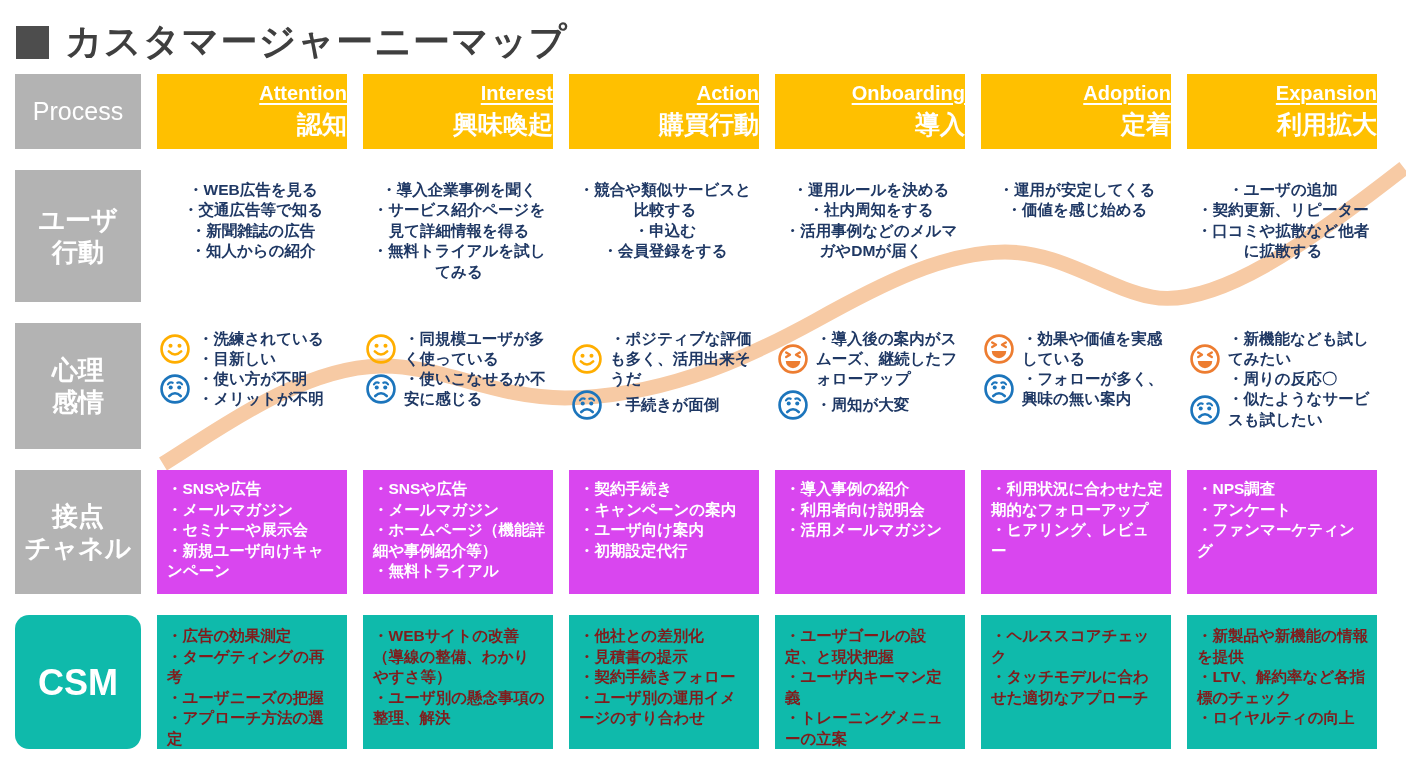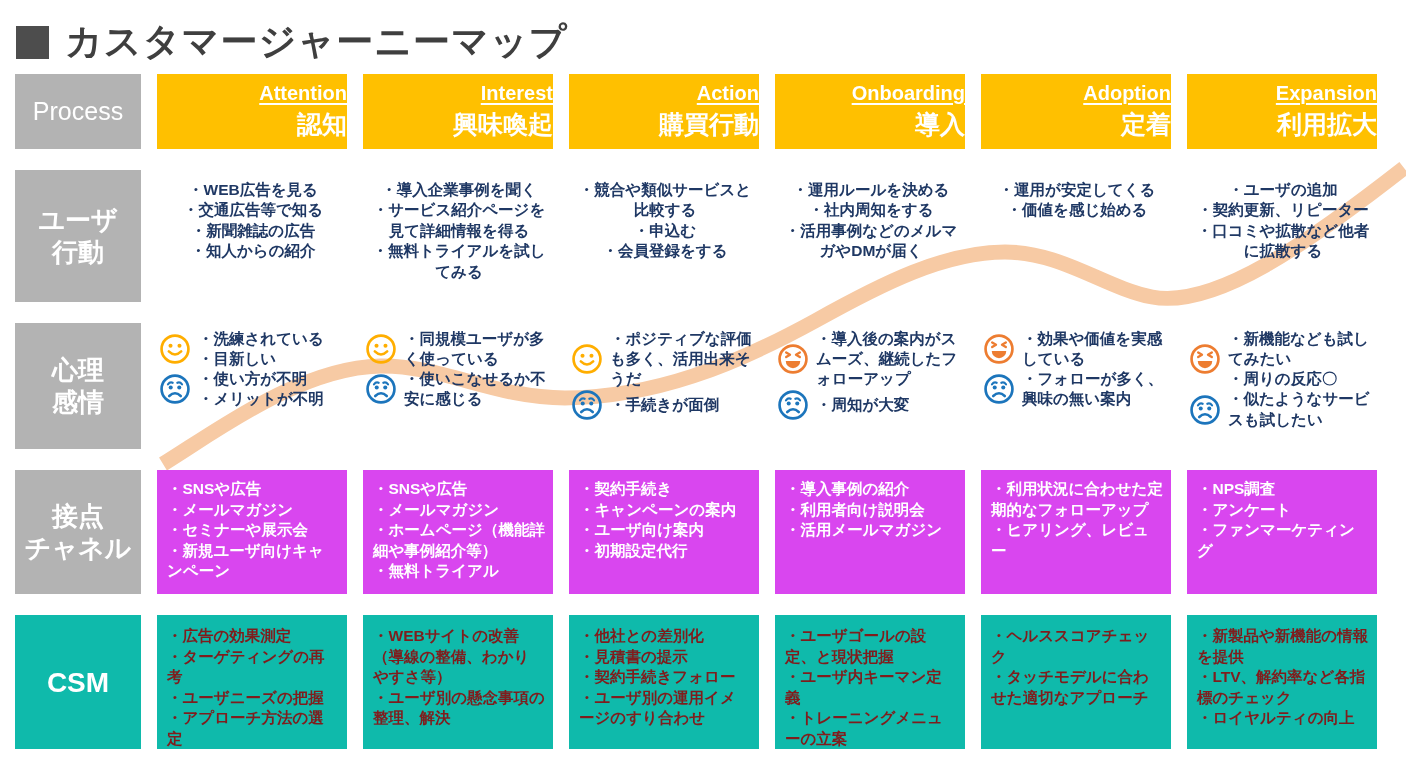--- a/index.html
+++ b/index.html
@@ -30,21 +30,21 @@
     column-gap:16px;row-gap:21px;
   }
   .cell{box-sizing:border-box;}
   
   .label-cell{
     background:#b3b3b3;color:#ffffff;
     display:flex;align-items:center;justify-content:center;text-align:center;
     white-space:pre-line;font-size:26px;font-weight:bold;line-height:1.25;
   }
   .process-cell{font-size:25px;font-weight:normal;}
-  .csm-label{background:#0fbaab;font-size:28px;}
+  .csm-label{background:#0fbaab;font-size:36px;border-radius:14px;}
   
   .stage-cell{
     background:#ffc000;color:#ffffff;
     display:flex;flex-direction:column;align-items:flex-end;justify-content:center;
     gap:3px;text-align:center;
   }
   .stage-en{font-size:20px;font-weight:bold;text-decoration:underline;text-underline-offset:3px;}
   .stage-ja{font-size:25px;font-weight:bold;}
   
   .bullet{margin:0;}

